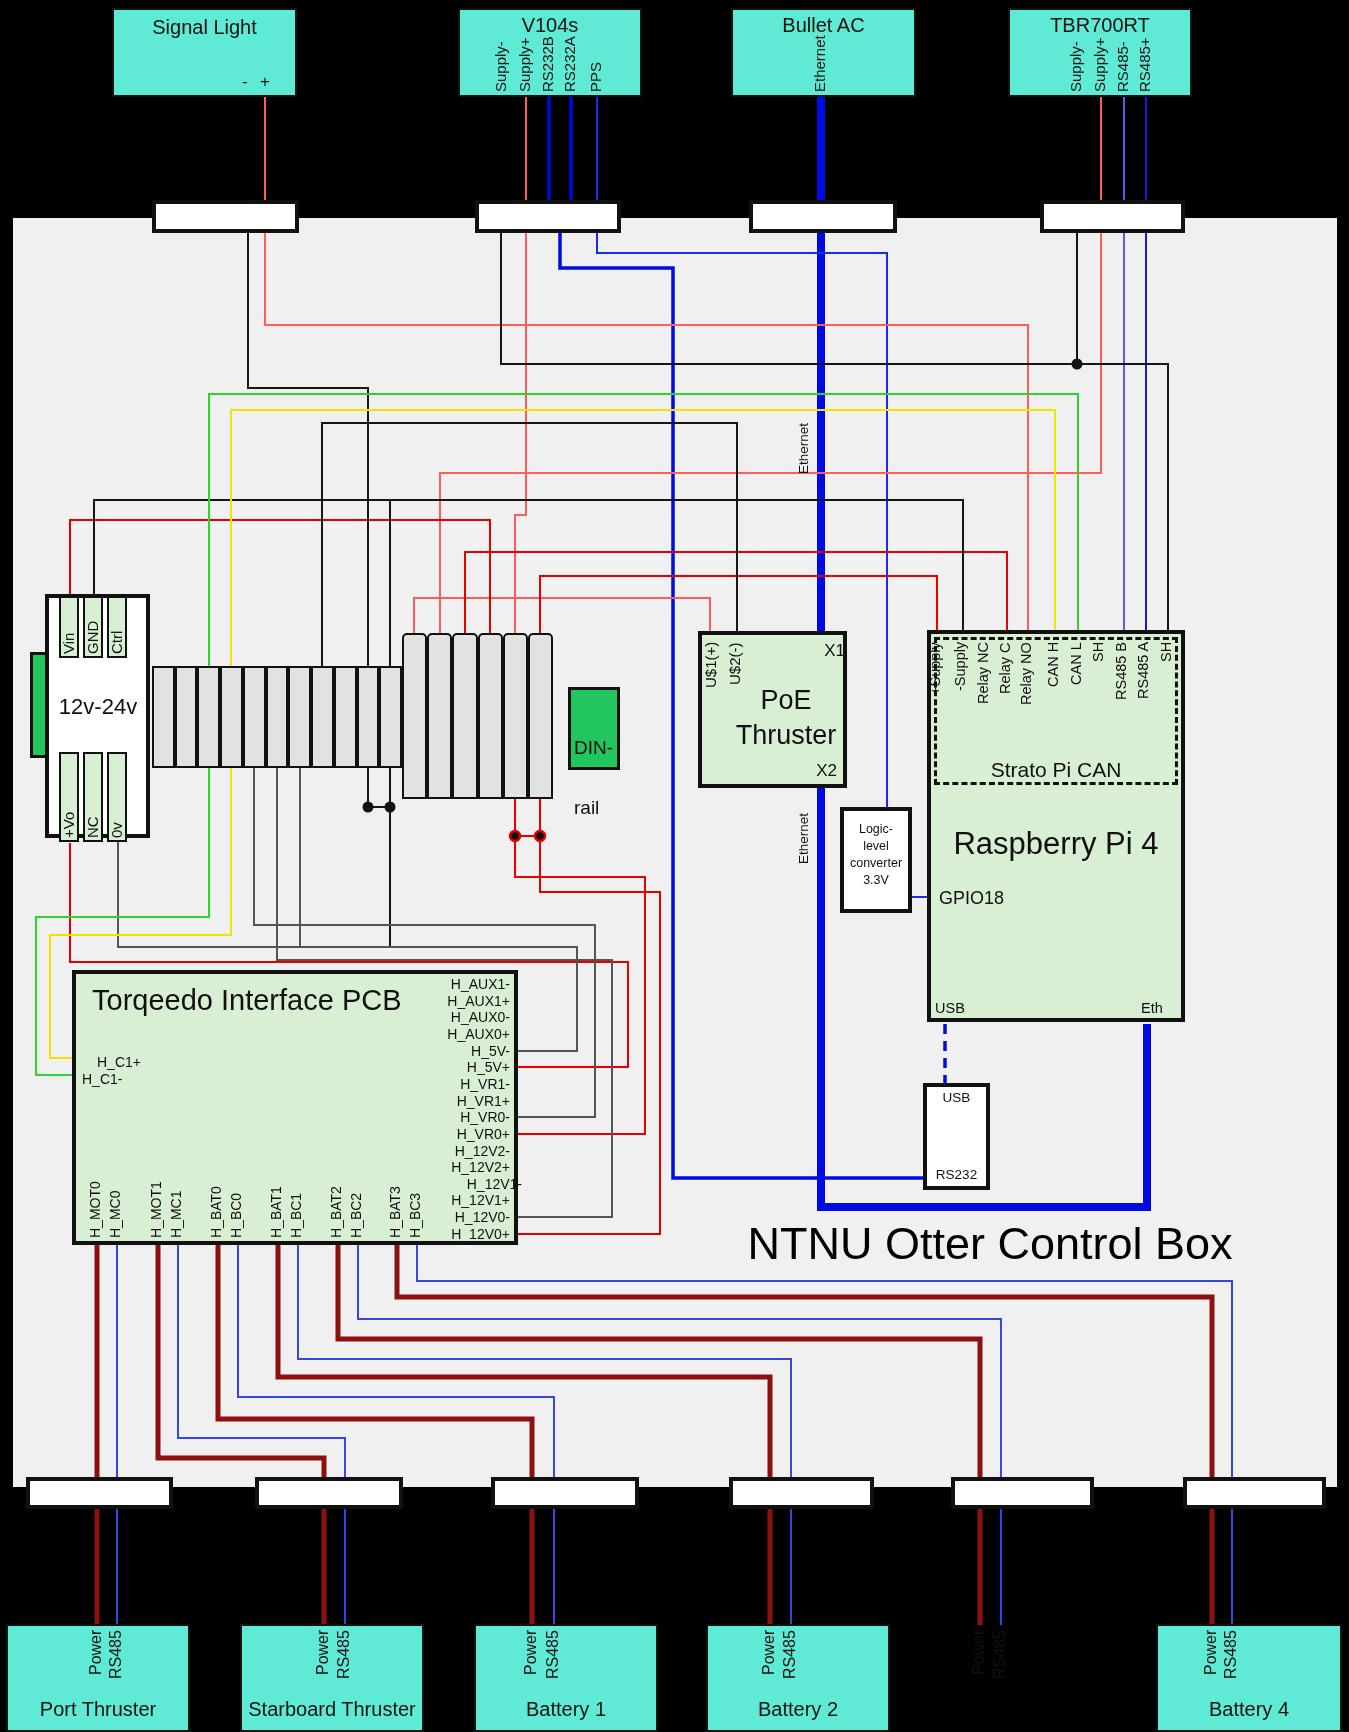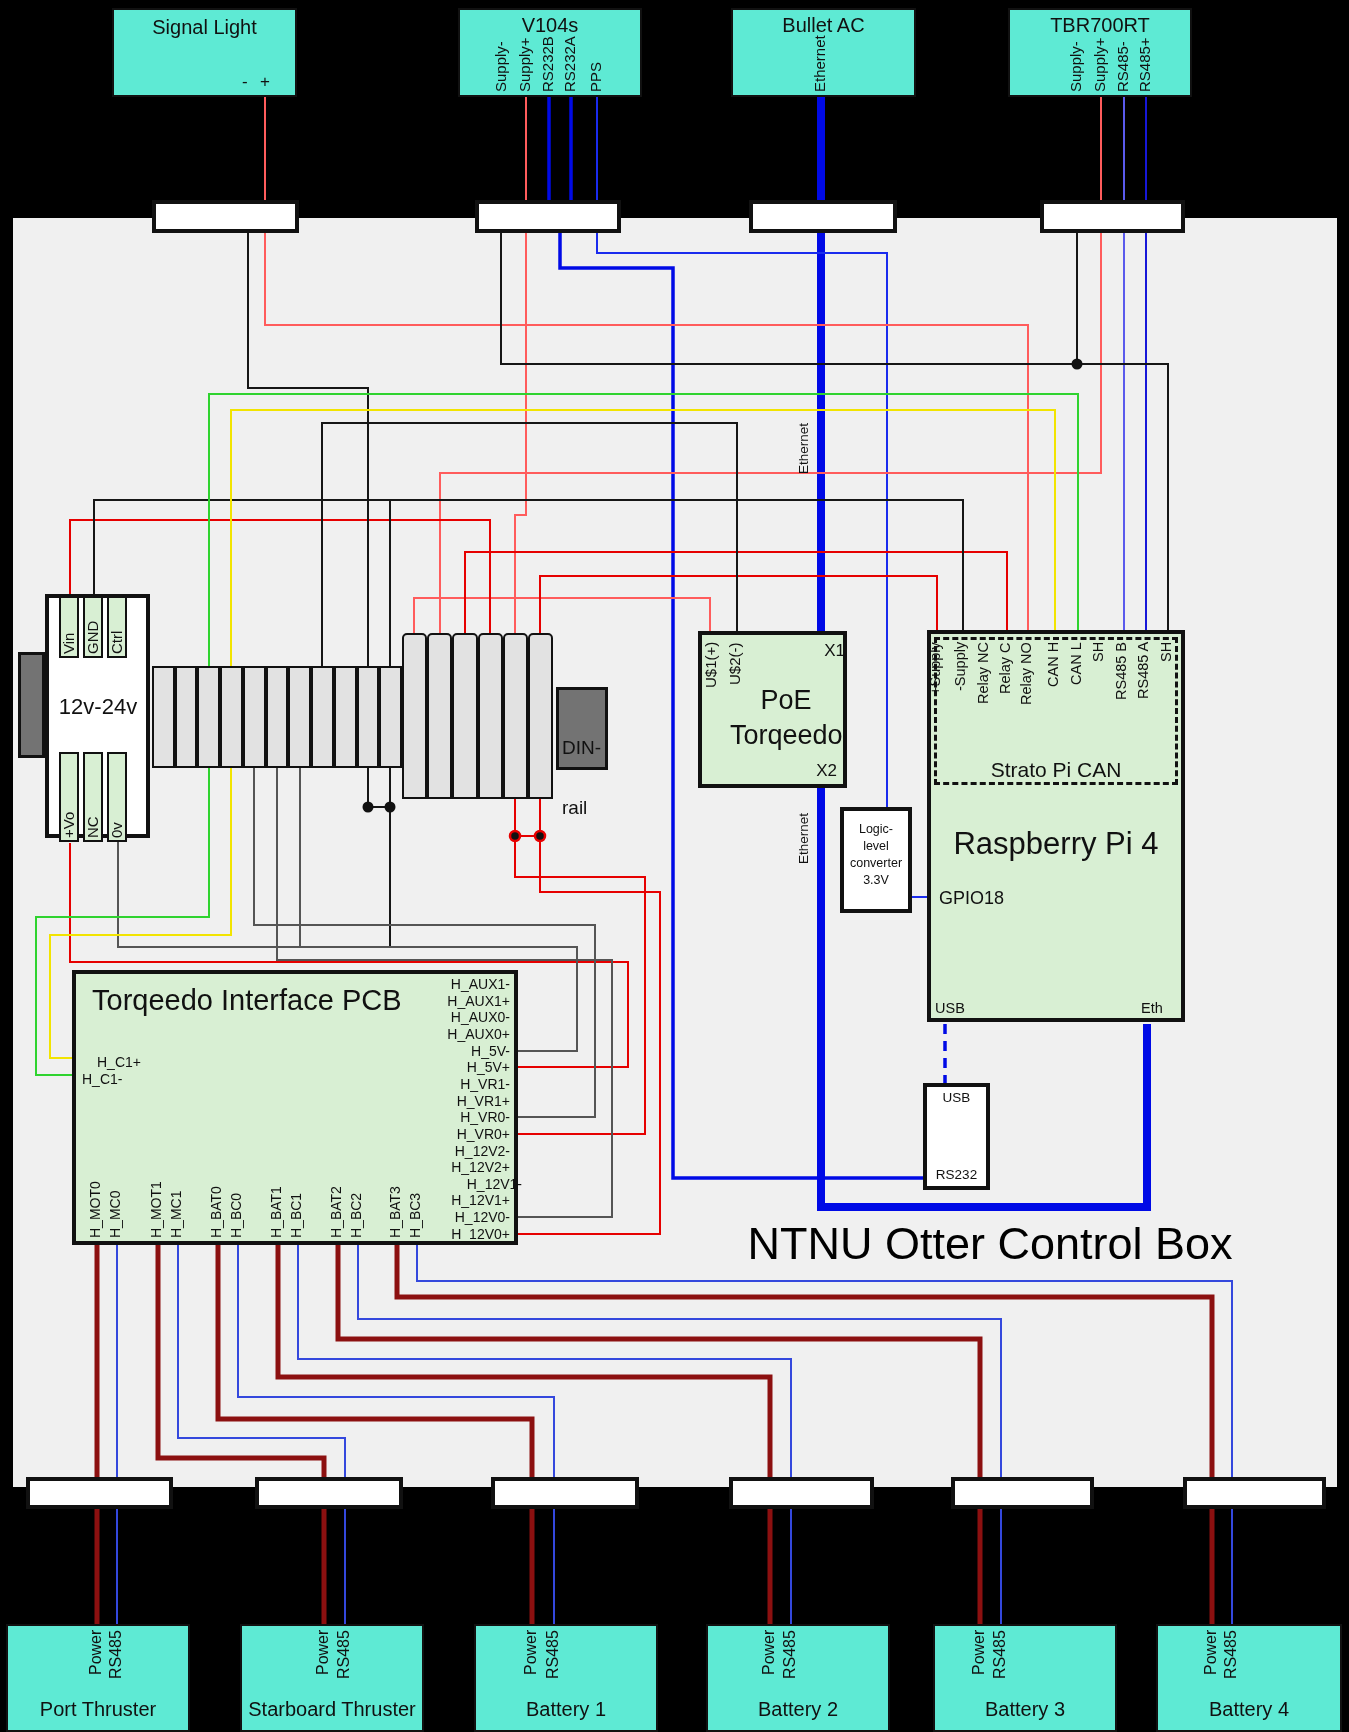--- a/index.html
+++ b/index.html
@@ -4,21 +4,21 @@
 <style>
   html,body{margin:0;padding:0;background:#000;}
   #canvas{position:relative;width:1349px;height:1732px;background:#000;overflow:hidden;
           font-family:"Liberation Sans", sans-serif;color:#111;}
   .abs{position:absolute;box-sizing:border-box;}
   #control-box{background:#f0f0f0;border:3px solid #000;}
   .devbox{background:#5eead4;border:2px solid #111;}
   .greenbox{background:#d8efd3;border:4px solid #111;}
   .whitebox{background:#fff;border:4px solid #111;}
   .connector{background:#fff;border:4px solid #111;}
-  .railgray{background:#737373;border:3px solid #111;}
+  .railgray{background:#22c55e;border:3px solid #111;margin-left:12px;}
   .slat{background:#e2e2e2;border:2px solid #111;}
   .slat.tall{border-radius:5px 5px 0 0;}
   #svg-wires{position:absolute;left:0;top:0;z-index:2;}
   .comp{z-index:3;}
   .lbl{line-height:1.05;white-space:pre;}
   .vlab{writing-mode:vertical-rl;transform:rotate(180deg);display:flex;white-space:pre;line-height:1;}
   .vlab.bot{justify-content:flex-start;}
   .vlab.top{justify-content:flex-end;}
   .ctr{text-align:center;}
   .rgt{text-align:right;}
@@ -128,21 +128,21 @@
     <div class="lbl" style="font-size:19px;margin:8px 0 0 3px;">
       <div>DIN-</div>
       <div>rail</div>
     </div>
   </div>
   <div class="abs whitebox comp" style="left:45px;top:594px;width:105px;height:244px;">
     <div class="ctr abs" style="left:0px;top:96px;width:98px;font-size:22px;">12v-24v</div>
   </div>
 
   <div class="abs greenbox comp" style="left:698px;top:631px;width:149px;height:157px;">
-    <div class="abs ctr" style="left:28px;top:48px;width:112px;font-size:27px;line-height:1.3;">PoE Torqeedo</div>
+    <div class="abs ctr" style="left:28px;top:48px;width:112px;font-size:27px;line-height:1.3;">PoE Thruster</div>
     <div class="abs rgt" style="left:98px;top:6px;width:45px;font-size:17px;">X1</div>
     <div class="abs rgt" style="left:90px;top:126px;width:45px;font-size:17px;">X2</div>
   </div>
 
   <div class="abs greenbox comp" style="left:927px;top:630px;width:258px;height:392px;">
     <div id="strato" class="abs" style="left:3px;top:3px;width:244px;height:148px;"></div>
     <div class="abs ctr" style="left:3px;top:124px;width:244px;font-size:21px;">Strato Pi CAN</div>
     <div class="abs ctr" style="left:10px;top:192px;width:230px;font-size:31px;">Raspberry Pi 4</div>
     <div class="abs" style="left:8px;top:254px;font-size:18px;">GPIO18</div>
     <div class="abs ctr" style="left:-6px;top:366px;width:50px;font-size:14.5px;">USB</div>
@@ -282,23 +282,20 @@
     <div class="abs comp devbox" style="left: 474px; top: 1624px; width: 184px; height: 108px;">
       <div class="ctr abs" style="left: 0px; top: 72px; width: 180px; font-size: 20px;">Battery 1</div>
     </div>
     <div class="abs comp vlab top" style="left: 523px; top: 1630px; height: 76px; width: 18px; font-size: 16px;">Power</div>
     <div class="abs comp vlab top" style="left: 545px; top: 1630px; height: 76px; width: 18px; font-size: 16px;">RS485</div>
     <div class="abs comp devbox" style="left: 706px; top: 1624px; width: 184px; height: 108px;">
       <div class="ctr abs" style="left: 0px; top: 72px; width: 180px; font-size: 20px;">Battery 2</div>
     </div>
     <div class="abs comp vlab top" style="left: 761px; top: 1630px; height: 76px; width: 18px; font-size: 16px;">Power</div>
     <div class="abs comp vlab top" style="left: 782px; top: 1630px; height: 76px; width: 18px; font-size: 16px;">RS485</div>
-    <div class="abs comp devbox" style="left: 933px; top: 1624px; width: 184px; height: 108px;">
-      <div class="ctr abs" style="left: 0px; top: 72px; width: 180px; font-size: 20px;">Battery 3</div>
-    </div>
     <div class="abs comp vlab top" style="left: 971px; top: 1630px; height: 76px; width: 18px; font-size: 16px;">Power</div>
     <div class="abs comp vlab top" style="left: 992px; top: 1630px; height: 76px; width: 18px; font-size: 16px;">RS485</div>
     <div class="abs comp devbox" style="left: 1156px; top: 1624px; width: 186px; height: 108px;">
       <div class="ctr abs" style="left: 0px; top: 72px; width: 182px; font-size: 20px;">Battery 4</div>
     </div>
     <div class="abs comp vlab top" style="left: 1203px; top: 1630px; height: 76px; width: 18px; font-size: 16px;">Power</div>
     <div class="abs comp vlab top" style="left: 1223px; top: 1630px; height: 76px; width: 18px; font-size: 16px;">RS485</div>
   </div>
 
 </body></html>

